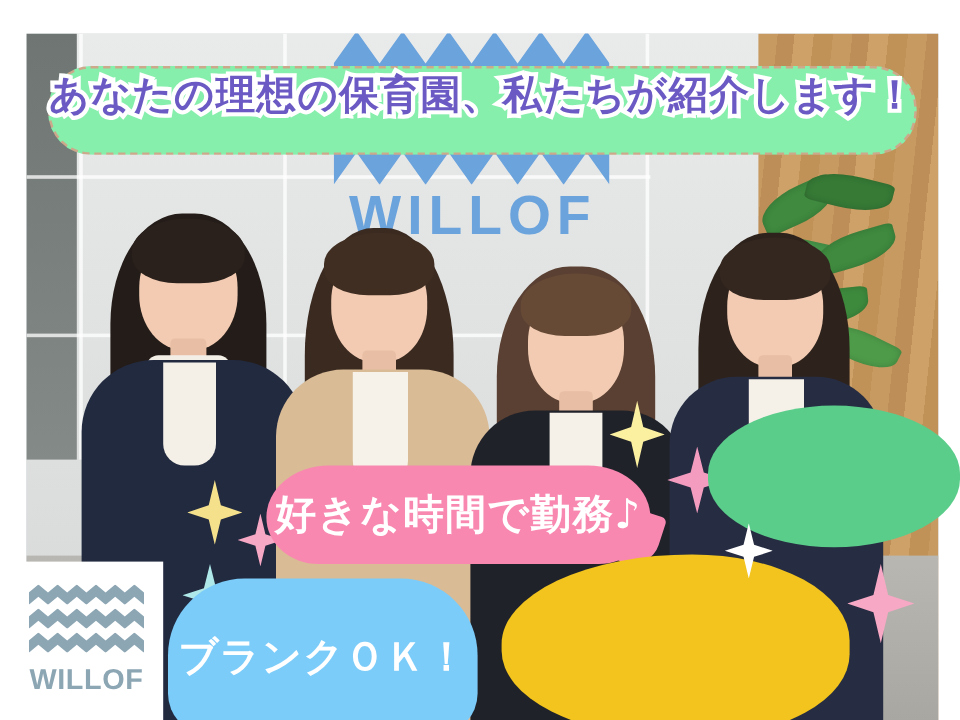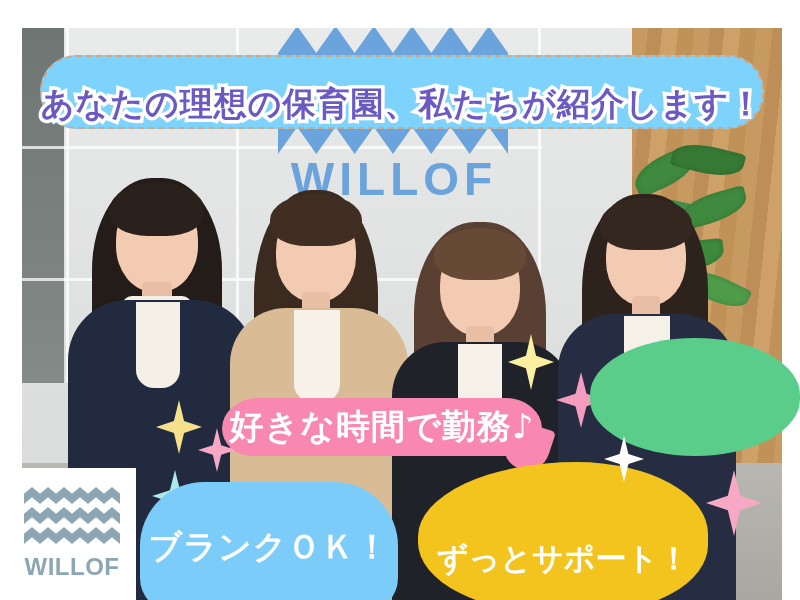--- a/index.html
+++ b/index.html
@@ -93,38 +93,38 @@
   }
   .hair{position:absolute;border-radius:50% 50% 40% 40%;}
   .hair-back{position:absolute;border-radius:46% 46% 30% 30%;}
   .body{position:absolute;bottom:0;border-radius:34px 34px 0 0;}
   .shirt{position:absolute;border-radius:10px 10px 0 0;}
   .neck{position:absolute;background:#e8bfa4;border-radius:4px;}
 
   
   .banner{
     position:absolute;left:40px;top:55px;width:720px;height:70px;
-    background:#7dd3fc;border:2px dashed #cda98c;border-radius:36px;
-    display:flex;align-items:flex-end;justify-content:center;
+    background:#86efac;border:2px dashed #cda98c;border-radius:36px;
+    display:flex;align-items:flex-start;justify-content:center;
   }
   .banner-text{
     font-size:33px;font-weight:700;color:#6b5ac4;letter-spacing:1px;
     white-space:nowrap;
     -webkit-text-stroke:7px #ffffff;
     paint-order:stroke fill;
     font-family:"DejaVu Sans",sans-serif;
   }
 
   .bubble{position:absolute;display:flex;align-items:center;justify-content:center;
           color:#fff;text-align:center;font-weight:600;
           font-family:"DejaVu Sans",sans-serif;}
 
   
   .bub-pink{
-    left:222px;top:398px;width:320px;height:58px;
+    left:222px;top:388px;width:320px;height:82px;
     background:#f888b0;
     border-radius:60px 60px 50px 50px / 50px 50px 45px 45px;
     font-size:34px;letter-spacing:1px;text-align:right;
   }
   .bub-pink-tail{
     position:absolute;left:504px;top:424px;width:46px;height:46px;
     background:#f888b0;border-radius:50% 10% 50% 50%;transform:rotate(18deg);
   }
 
   
@@ -274,21 +274,20 @@
     </span>
   </div>
 
   <div class="bubble bub-blue">
     <span>ブランクＯＫ！</span>
   </div>
 
   <div class="bubble bub-yellow">
     <span>
       <br>
-      <span>ずっとサポート！</span>
     </span>
   </div>
 
   <div class="spark" style="left:604px;top:436px;width:40px;height:46px;background:#FFFFFF;"></div>
   <div class="spark" style="left:706px;top:470px;width:56px;height:66px;background:#F7A8C4;"></div>
 
   <div class="logo">
     <div class="logo-zig"></div>
     <div class="logo-zig"></div>
     <div class="logo-zig"></div>

